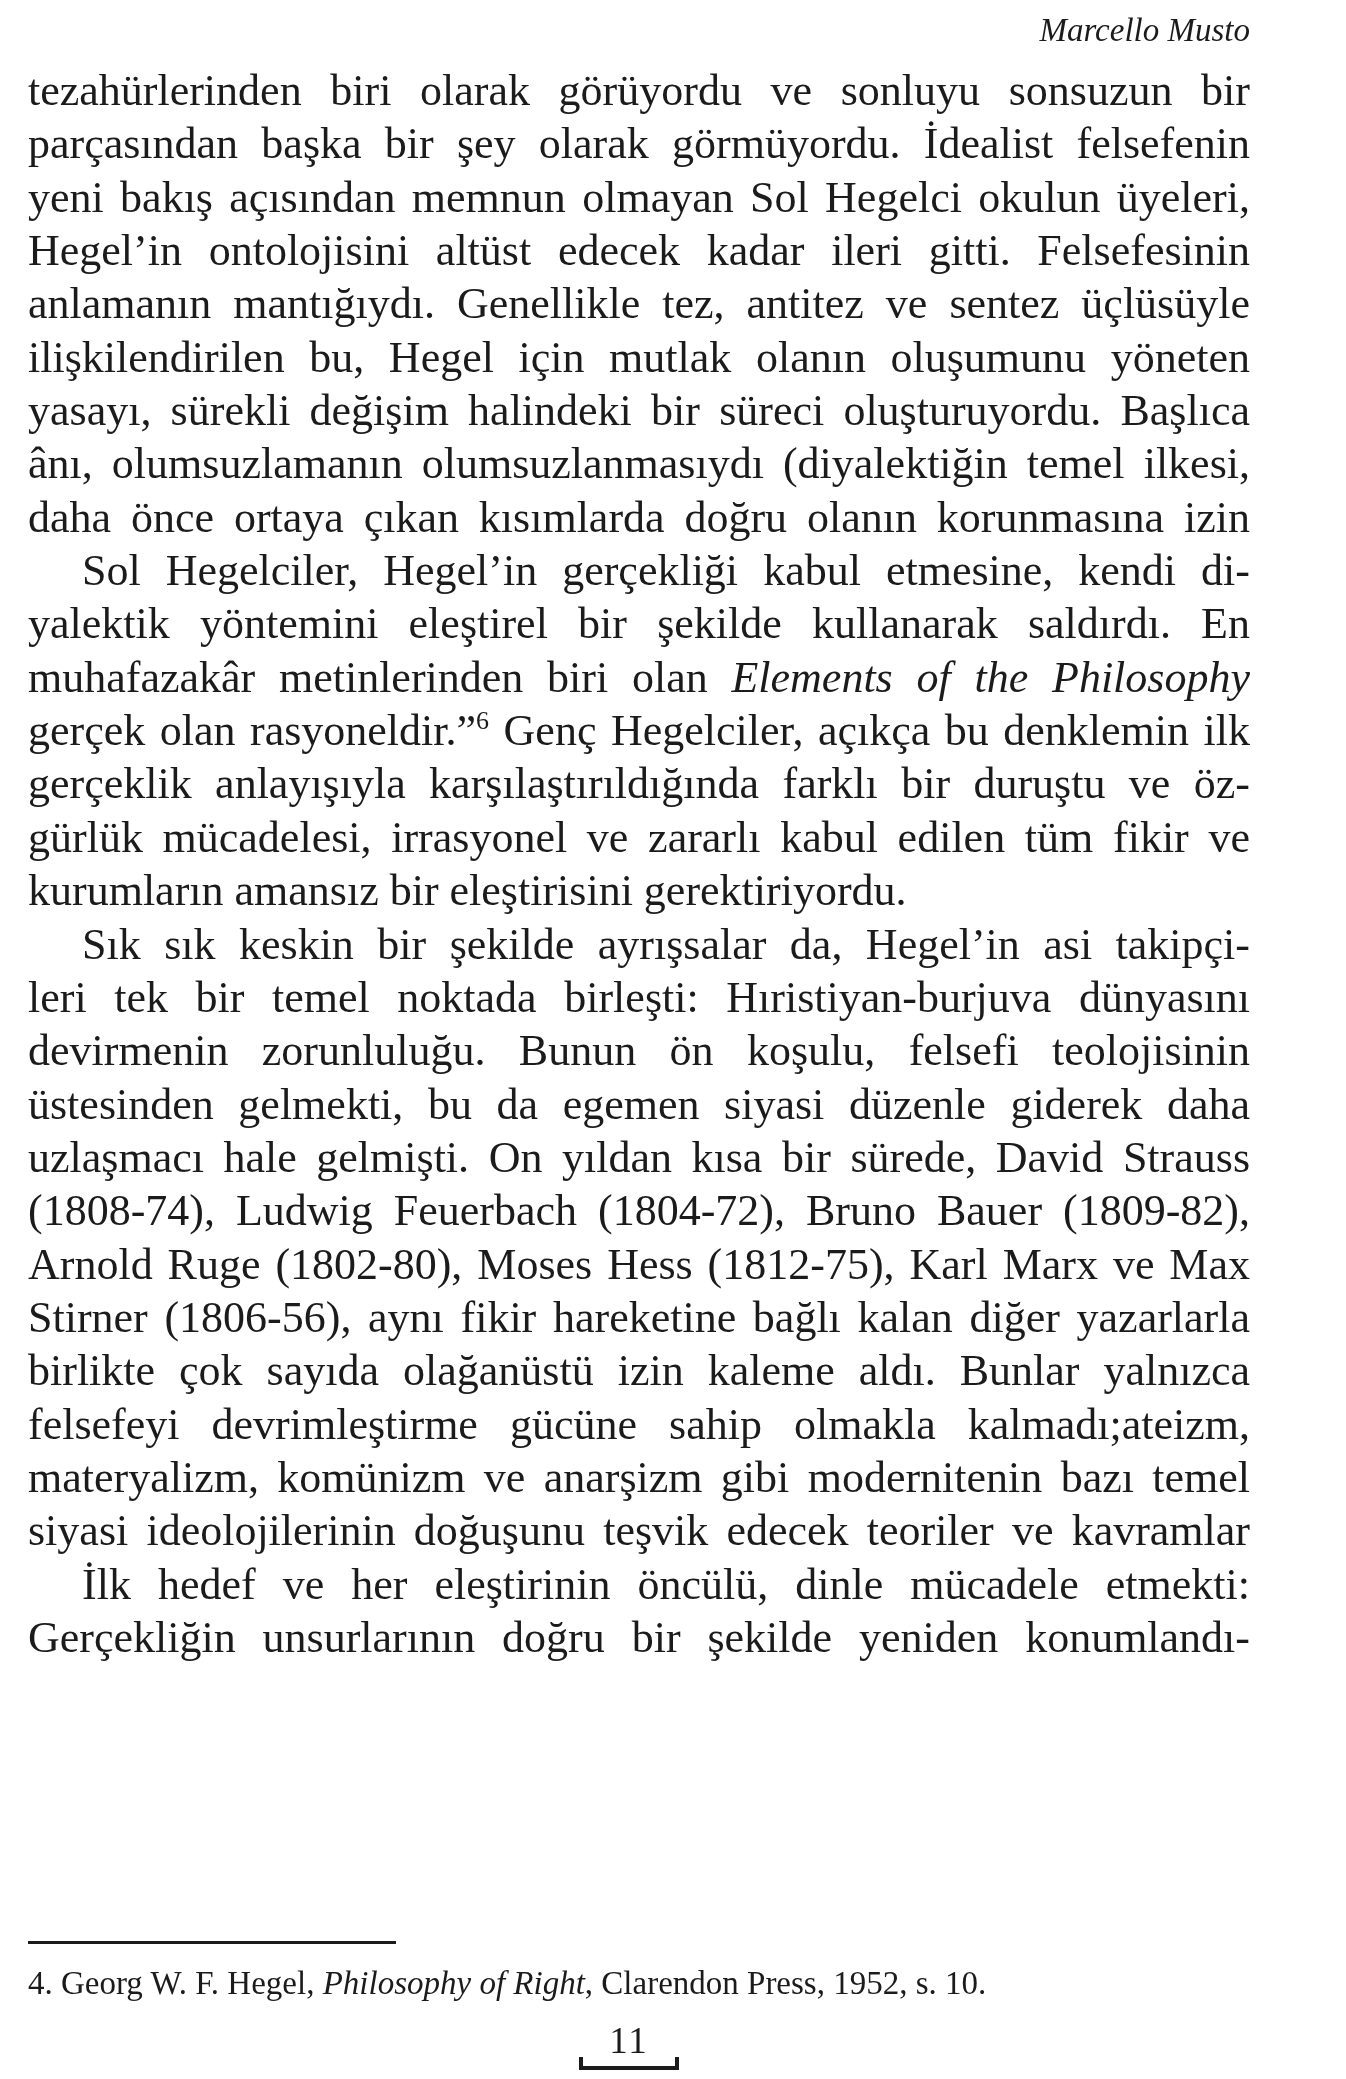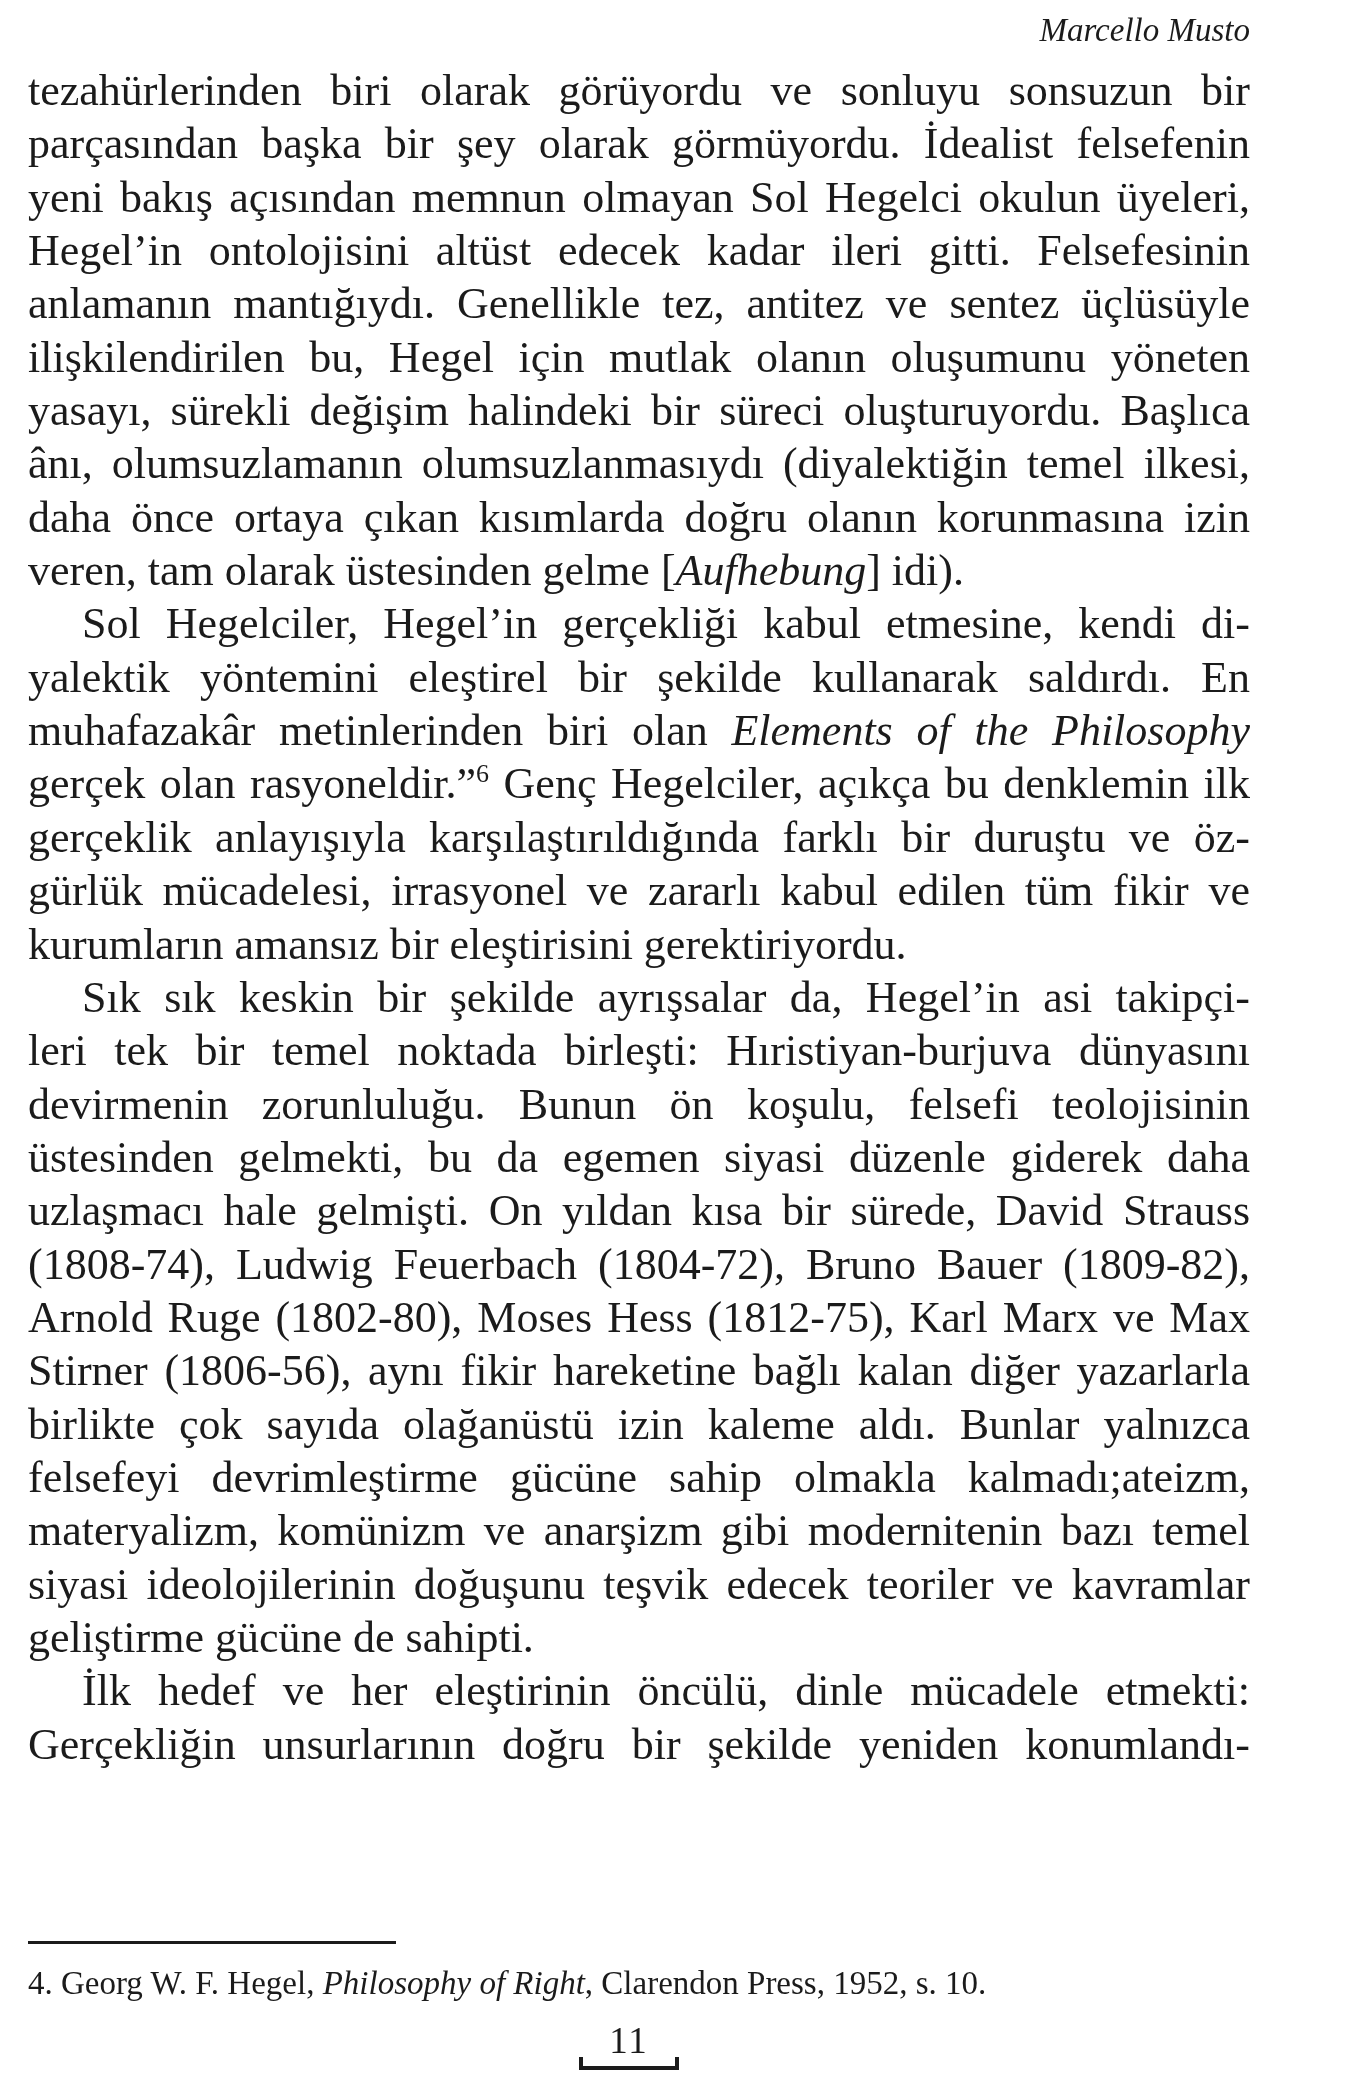--- a/index.html
+++ b/index.html
@@ -99,41 +99,39 @@
   <div class="body-text">
       <div class="line"><span>tezahürlerinden biri olarak görüyordu ve sonluyu sonsuzun bir</span></div>
       <div class="line"><span>parçasından başka bir şey olarak görmüyordu. İdealist felsefenin</span></div>
       <div class="line"><span>yeni bakış açısından memnun olmayan Sol Hegelci okulun üyeleri,</span></div>
       <div class="line"><span>Hegel’in ontolojisini altüst edecek kadar ileri gitti. Felsefesinin</span></div>
       <div class="line"><span>anlamanın mantığıydı. Genellikle tez, antitez ve sentez üçlüsüyle</span></div>
       <div class="line"><span>ilişkilendirilen bu, Hegel için mutlak olanın oluşumunu yöneten</span></div>
       <div class="line"><span>yasayı, sürekli değişim halindeki bir süreci oluşturuyordu. Başlıca</span></div>
       <div class="line"><span>ânı, olumsuzlamanın olumsuzlanmasıydı (diyalektiğin temel ilkesi,</span></div>
       <div class="line"><span>daha önce ortaya çıkan kısımlarda doğru olanın korunmasına izin</span></div>
-      <div class="line last"><span>veren, tam olarak üstesinden gelme [</span><span class="i">Aufhebung</span><span>] idi).</span></div>
       <div class="line indent"><span>Sol Hegelciler, Hegel’in gerçekliği kabul etmesine, kendi di-</span></div>
       <div class="line"><span>yalektik yöntemini eleştirel bir şekilde kullanarak saldırdı. En</span></div>
       <div class="line"><span>muhafazakâr metinlerinden biri olan </span><span class="i">Elements of the Philosophy</span></div>
       <div class="line"><span>gerçek olan rasyoneldir.”</span><span class="sup">6</span><span> Genç Hegelciler, açıkça bu denklemin ilk</span></div>
       <div class="line"><span>gerçeklik anlayışıyla karşılaştırıldığında farklı bir duruştu ve öz-</span></div>
       <div class="line"><span>gürlük mücadelesi, irrasyonel ve zararlı kabul edilen tüm fikir ve</span></div>
       <div class="line last"><span>kurumların amansız bir eleştirisini gerektiriyordu.</span></div>
       <div class="line indent"><span>Sık sık keskin bir şekilde ayrışsalar da, Hegel’in asi takipçi-</span></div>
       <div class="line"><span>leri tek bir temel noktada birleşti: Hıristiyan-burjuva dünyasını</span></div>
       <div class="line"><span>devirmenin zorunluluğu. Bunun ön koşulu, felsefi teolojisinin</span></div>
       <div class="line"><span>üstesinden gelmekti, bu da egemen siyasi düzenle giderek daha</span></div>
       <div class="line"><span>uzlaşmacı hale gelmişti. On yıldan kısa bir sürede, David Strauss</span></div>
       <div class="line"><span>(1808-74), Ludwig Feuerbach (1804-72), Bruno Bauer (1809-82),</span></div>
       <div class="line"><span>Arnold Ruge (1802-80), Moses Hess (1812-75), Karl Marx ve Max</span></div>
       <div class="line"><span>Stirner (1806-56), aynı fikir hareketine bağlı kalan diğer yazarlarla</span></div>
       <div class="line"><span>birlikte çok sayıda olağanüstü izin kaleme aldı. Bunlar yalnızca</span></div>
       <div class="line"><span>felsefeyi devrimleştirme gücüne sahip olmakla kalmadı;ateizm,</span></div>
       <div class="line"><span>materyalizm, komünizm ve anarşizm gibi modernitenin bazı temel</span></div>
       <div class="line"><span>siyasi ideolojilerinin doğuşunu teşvik edecek teoriler ve kavramlar</span></div>
-      <div class="line last"><span>geliştirme gücüne de sahipti.</span></div>
       <div class="line indent"><span>İlk hedef ve her eleştirinin öncülü, dinle mücadele etmekti:</span></div>
       <div class="line"><span>Gerçekliğin unsurlarının doğru bir şekilde yeniden konumlandı-</span></div>
     </div>
 
   <div class="footnote-rule"></div>
 
   <div class="footnote"><span>4. Georg W. F. Hegel, </span><span class="i">Philosophy of Right</span><span>, Clarendon Press, 1952, s. 10.</span></div>
 
   <div class="pagenum-wrap">
     <div class="pagenum">11</div>

